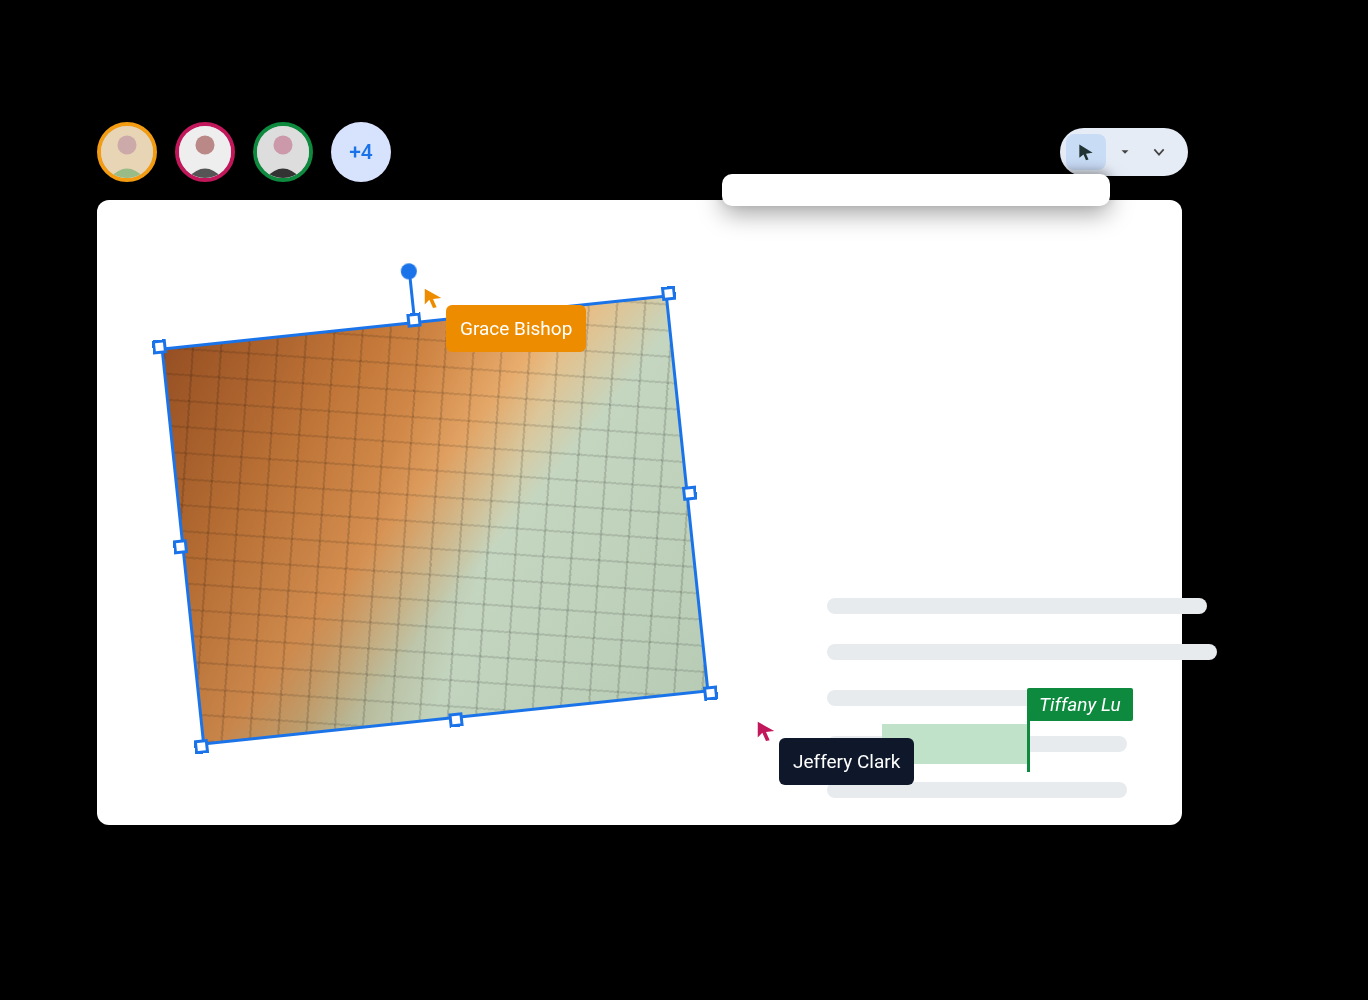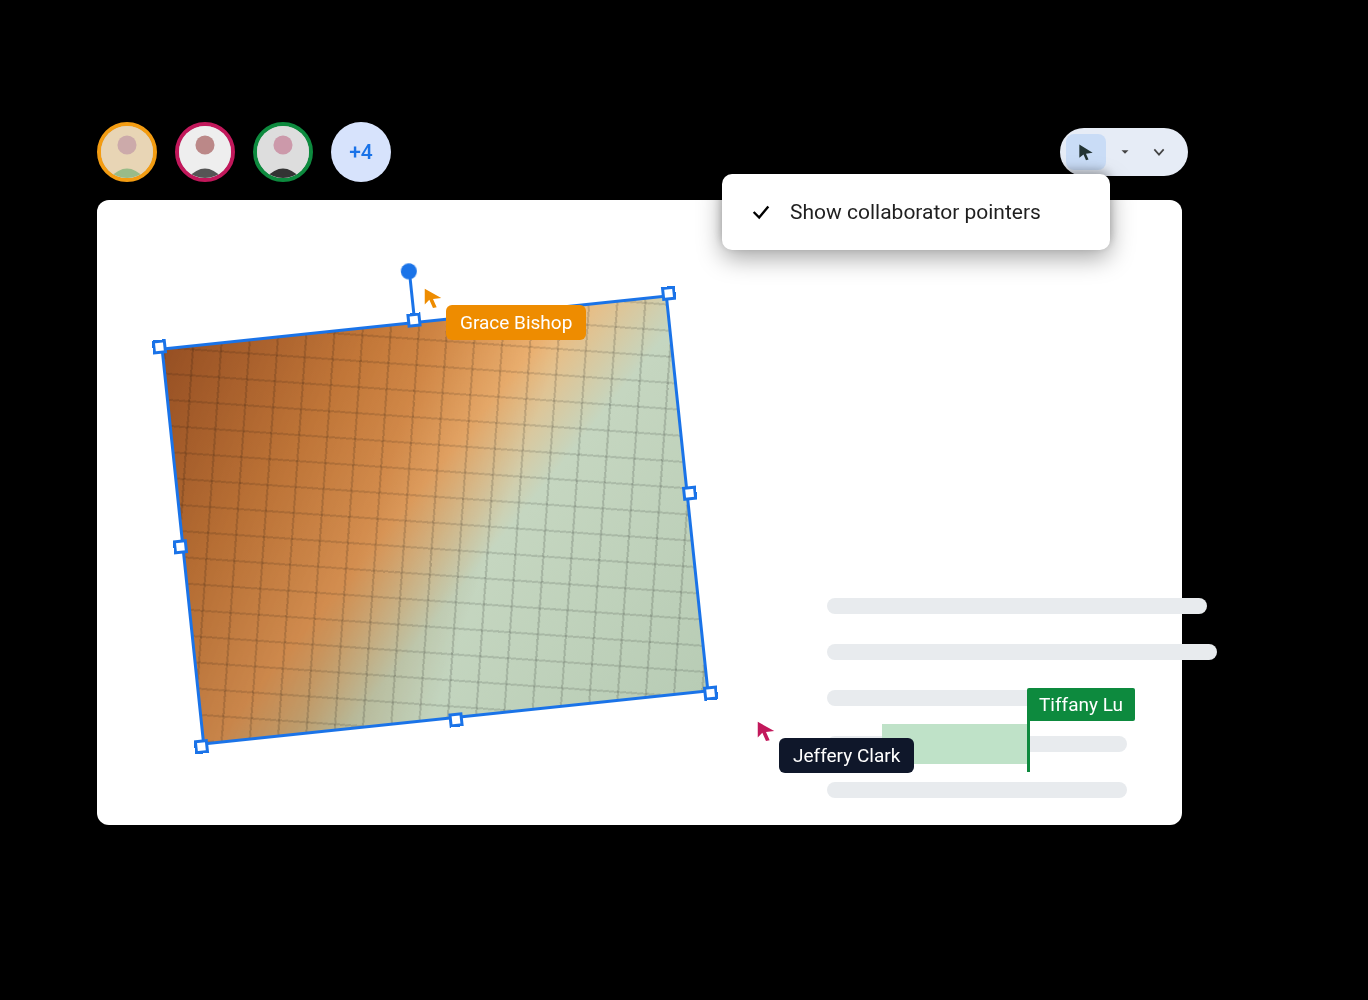--- a/index.html
+++ b/index.html
@@ -100,21 +100,21 @@
   
   .collab {
     position: absolute;
   }
   .collab .cursor {
     width: 22px; height: 22px; display:block;
   }
   .collab .pill {
     position: absolute;
     top: 18px; left: 24px;
-    padding: 6px 14px;
+    padding: 12px 14px;
     border-radius: 6px;
     color: #fff;
     font-size: 19px;
     white-space: nowrap;
   }
 
   
   .menu {
     position: absolute;
     top: 174px; left: 722px;
@@ -150,20 +150,21 @@
   }
   .tool-cursor { width: 40px; background:#c9dcf6; }
   .tool-caret  { width: 30px; }
   .tool-chev   { width: 30px; }
 
   
   .lines {
     position: absolute;
     top: 398px; left: 730px;
     width: 390px;
+    font-style: italic;
   }
   .line {
     height: 16px; background:#e8ebee; border-radius: 8px; margin-bottom: 30px;
   }
   .line.l1 { width: 380px; }
   .line.l2 { width: 390px; }
   .line.l3 { width: 300px; }
   .line.l4 { width: 300px; position:relative; }
   .line.l5 { width: 300px; }
   .highlight {
@@ -265,21 +266,15 @@
   </div>
 
   <div class="collab" style="top:720px; left:755px;">
     <svg class="cursor" viewBox="0 0 24 24">
       <path d="M3 2 L21 12 L12 13 L16 22 L12 23 L8 14 L3 19 Z" fill="#c2185b"></path>
     </svg>
     <div class="pill" style="background:#0f172a">Jeffery Clark</div>
   </div>
 
   <div class="menu">
-    <div class="menu-item">
-      <svg class="check" viewBox="0 0 24 24">
-        <path d="M4 12 L10 18 L20 6" fill="none" stroke="#000" stroke-width="2.6"></path>
-      </svg>
-      <span>Show collaborator pointers</span>
-    </div>
   </div>
 
 </div>
 
 </body></html>

